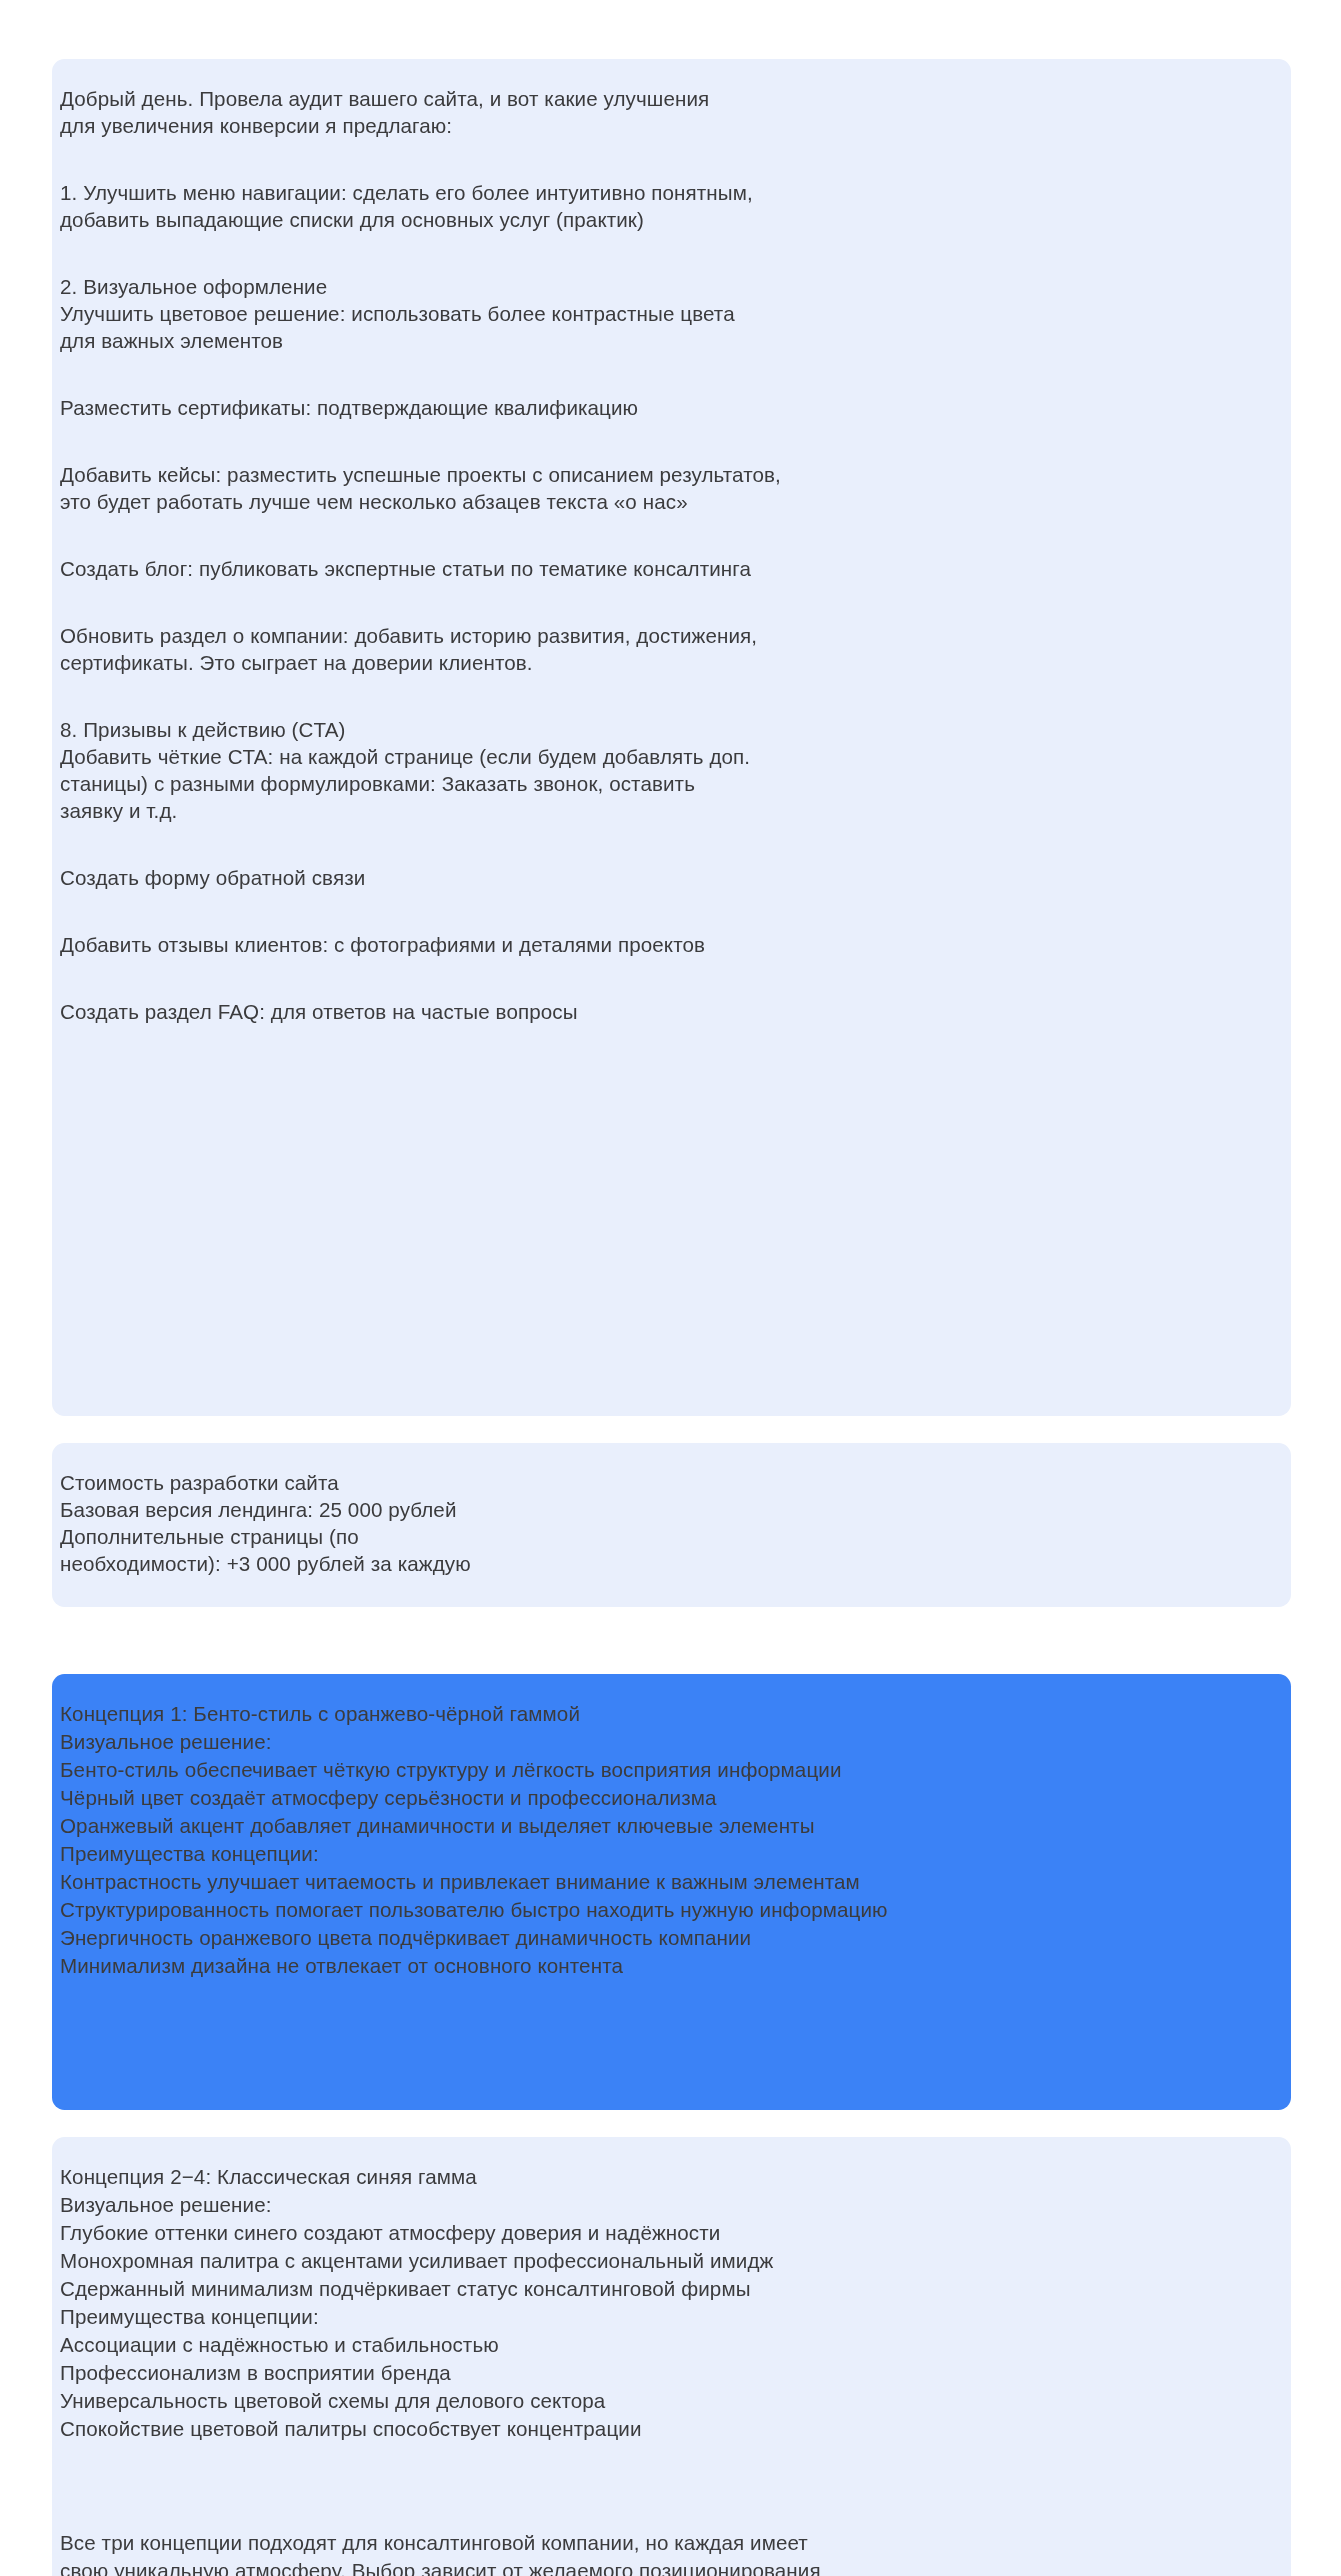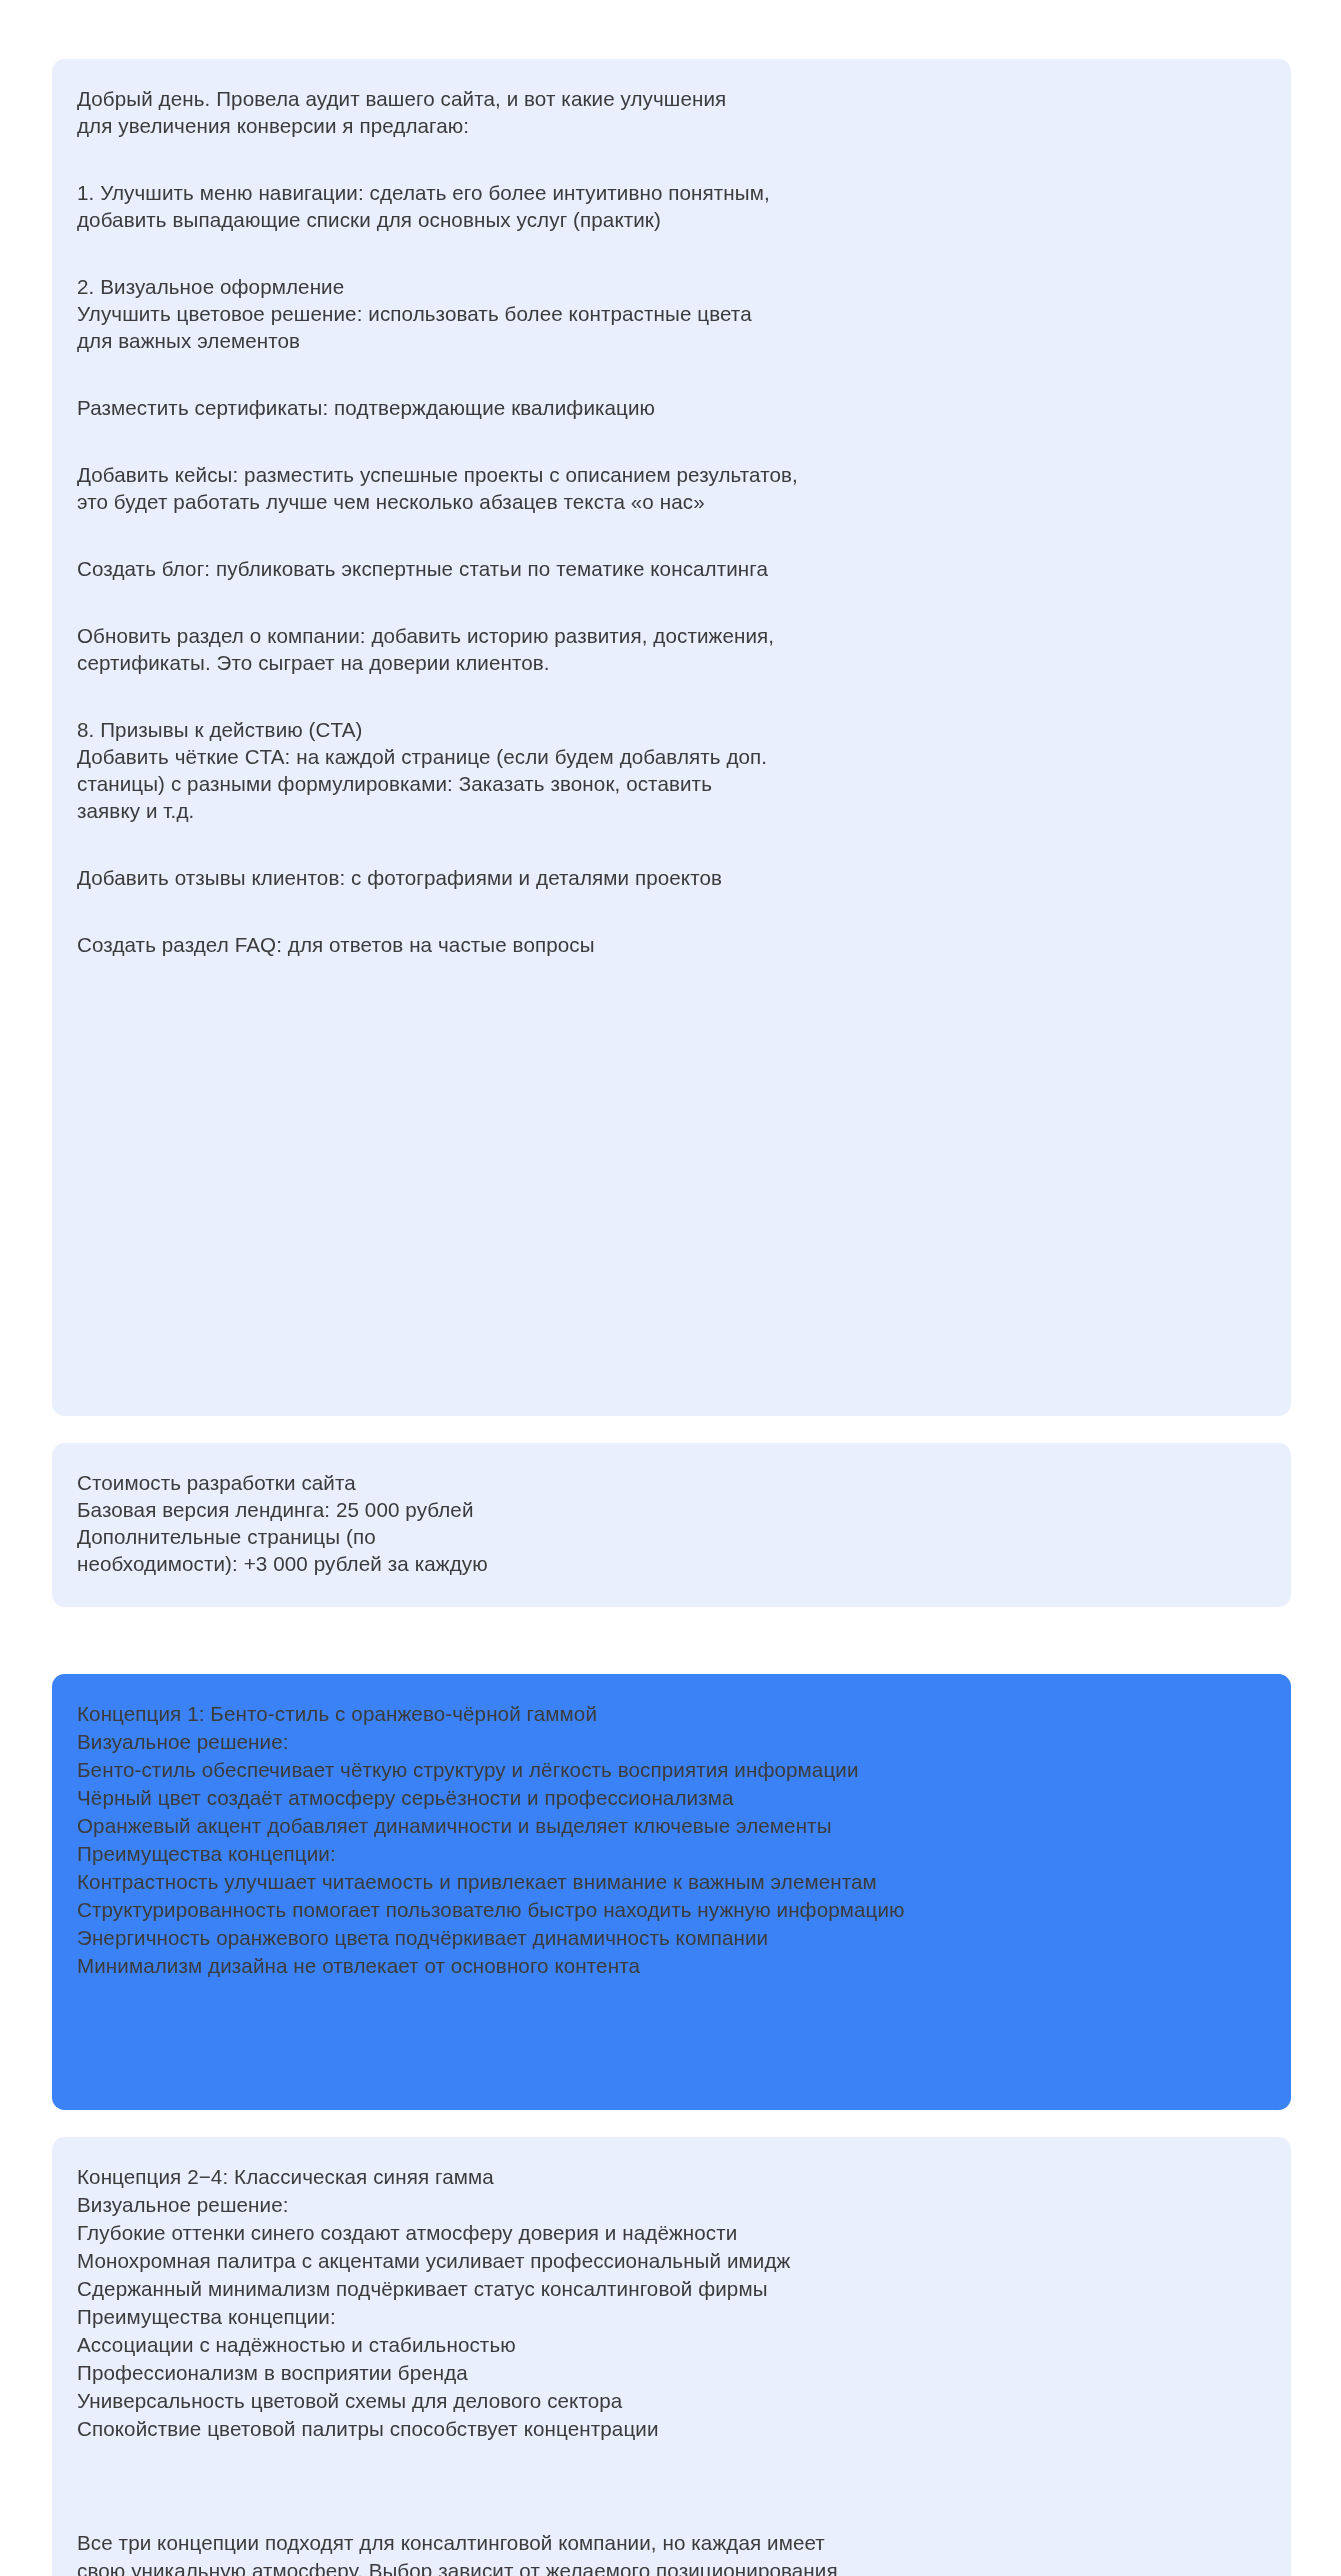--- a/index.html
+++ b/index.html
@@ -26,21 +26,21 @@
   }
 
   .bubble {
     position: absolute;
     left: 52px;
     width: 1239px;
     box-sizing: border-box;
     background: #e9effc;
     border-radius: 12.4px;
     color: #3b3b3d;
-    padding: 26px 27px 26px 25px;
+    padding: 26px 27px 26px 8px;
   }
 
   
   .bubble--b1 { top: 59px;  height: 1357px; }
   .bubble--b2 { top: 1443px; height: 164px; }
   .bubble--b3 { top: 1674px; height: 436px; }
   .bubble--b4 { top: 2137px; height: 686px; }
 
   
   .para {
@@ -76,20 +76,21 @@
     <p class="para">Разместить сертификаты: подтверждающие квалификацию</p>
     <p class="para">Добавить кейсы: разместить успешные проекты с описанием результатов,
 это будет работать лучше чем несколько абзацев текста «о нас»</p>
     <p class="para">Создать блог: публиковать экспертные статьи по тематике консалтинга</p>
     <p class="para">Обновить раздел о компании: добавить историю развития, достижения,
 сертификаты. Это сыграет на доверии клиентов.</p>
     <p class="para">8. Призывы к действию (CTA)
 Добавить чёткие CTA: на каждой странице (если будем добавлять доп.
 станицы) с разными формулировками: Заказать звонок, оставить
 заявку и т.д.</p>
+    <p class="para">Создать форму обратной связи</p>
     <p class="para">Добавить отзывы клиентов: с фотографиями и деталями проектов</p>
     <p class="para">Создать раздел FAQ: для ответов на частые вопросы</p>
   </div>
 
   <div class="bubble bubble--b2" style="background: rgb(233, 239, 252); color: rgb(59, 59, 61);">
     <p class="para">Стоимость разработки сайта
 Базовая версия лендинга: 25 000 рублей
 Дополнительные страницы (по
 необходимости): +3 000 рублей за каждую</p>
   </div>

